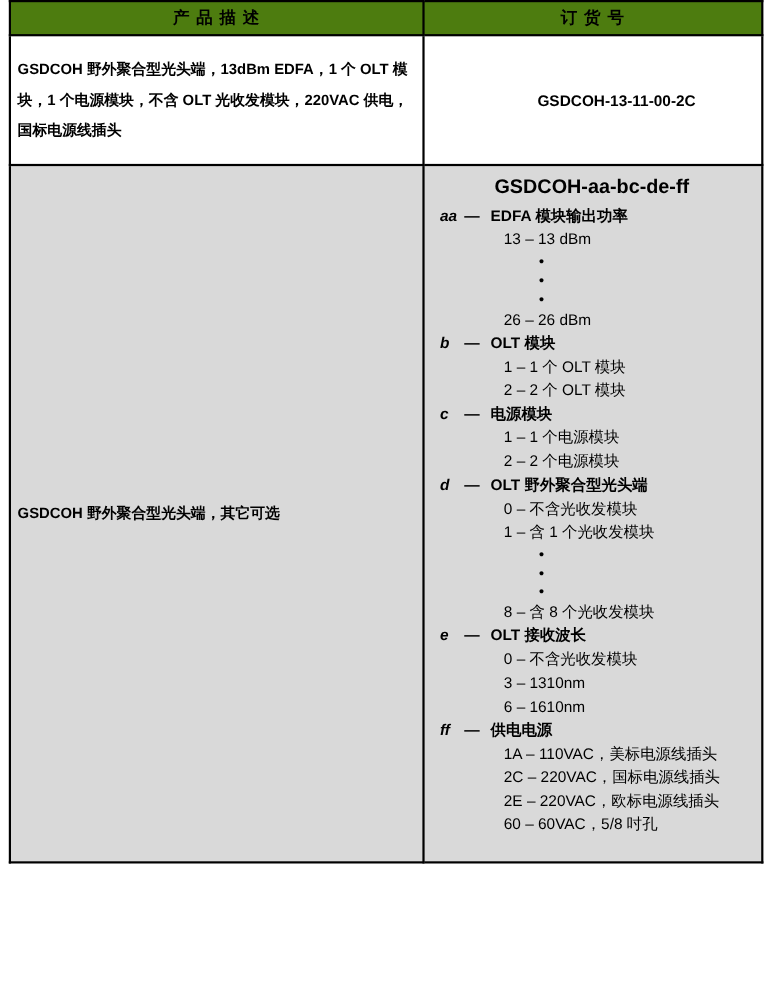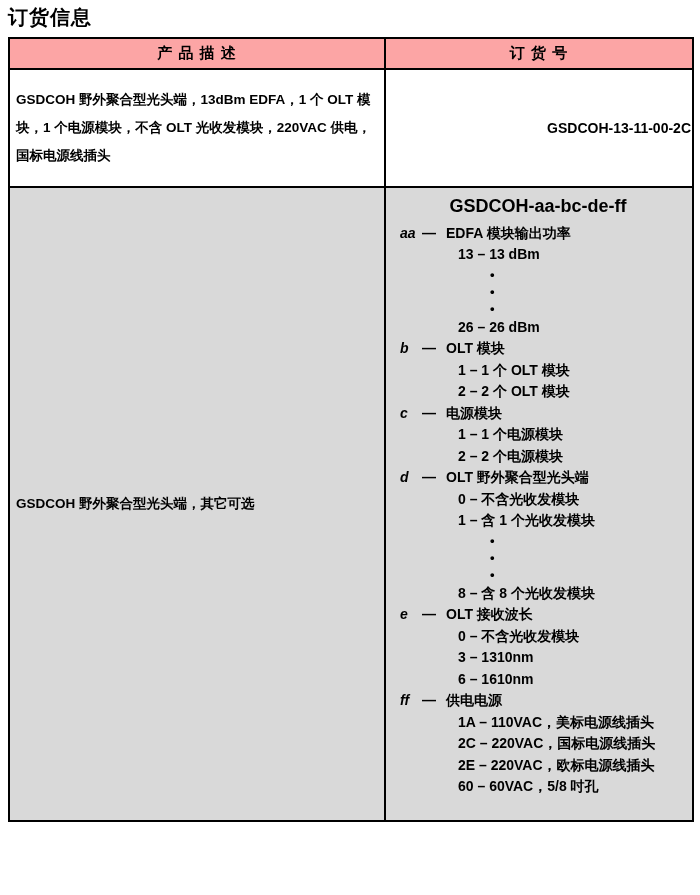--- a/index.html
+++ b/index.html
@@ -31,37 +31,37 @@
     margin-left: 8px;
     width: 684px;
   }
   table.order-table th,
   table.order-table td {
     border: 2px solid #000000;
   }
   col.c-desc  { width: 376px; }
   col.c-order { width: 308px; }
   thead th {
-    background: #fca5a5;
+    background: #4d7c0f;
     height: 27px;
     font-size: 15px;
     font-weight: bold;
     text-align: center;
     letter-spacing: 1px;
   }
   tr.product-row { height: 60px; }
   td.desc-cell {
     padding: 16px 6px;
     font-size: 13.5px;
     font-weight: 600;
     line-height: 28px;
     vertical-align: middle;
   }
   td.order-cell {
-    text-align: right;
+    text-align: center;
     vertical-align: middle;
     font-size: 14px;
     font-weight: bold;
     padding-left: 44px;
   }
   tr.custom-row {
     height: 634px;
     background: #d9d9d9;
   }
   td.custom-desc {
@@ -91,36 +91,35 @@
     display: inline-block;
     width: 22px;
     font-style: italic;
   }
   .key-line .dash {
     display: inline-block;
     width: 24px;
   }
   .option-line {
     font-size: 14px;
-    font-weight: bold;
+    font-weight: normal;
     line-height: 21.5px;
     padding-left: 70px;
   }
   .dot-line {
     font-size: 13px;
     font-weight: bold;
     line-height: 17px;
     padding-left: 102px;
   }
 </style>
 </head>
 <body>
 
 <div class="page">
-  <h1 class="title">订货信息</h1>
 
   <table class="order-table">
     <colgroup>
       <col class="c-desc">
       <col class="c-order">
     </colgroup>
     <thead>
       <tr>
         <th>产 品 描 述</th>
         <th>订 货 号</th>

